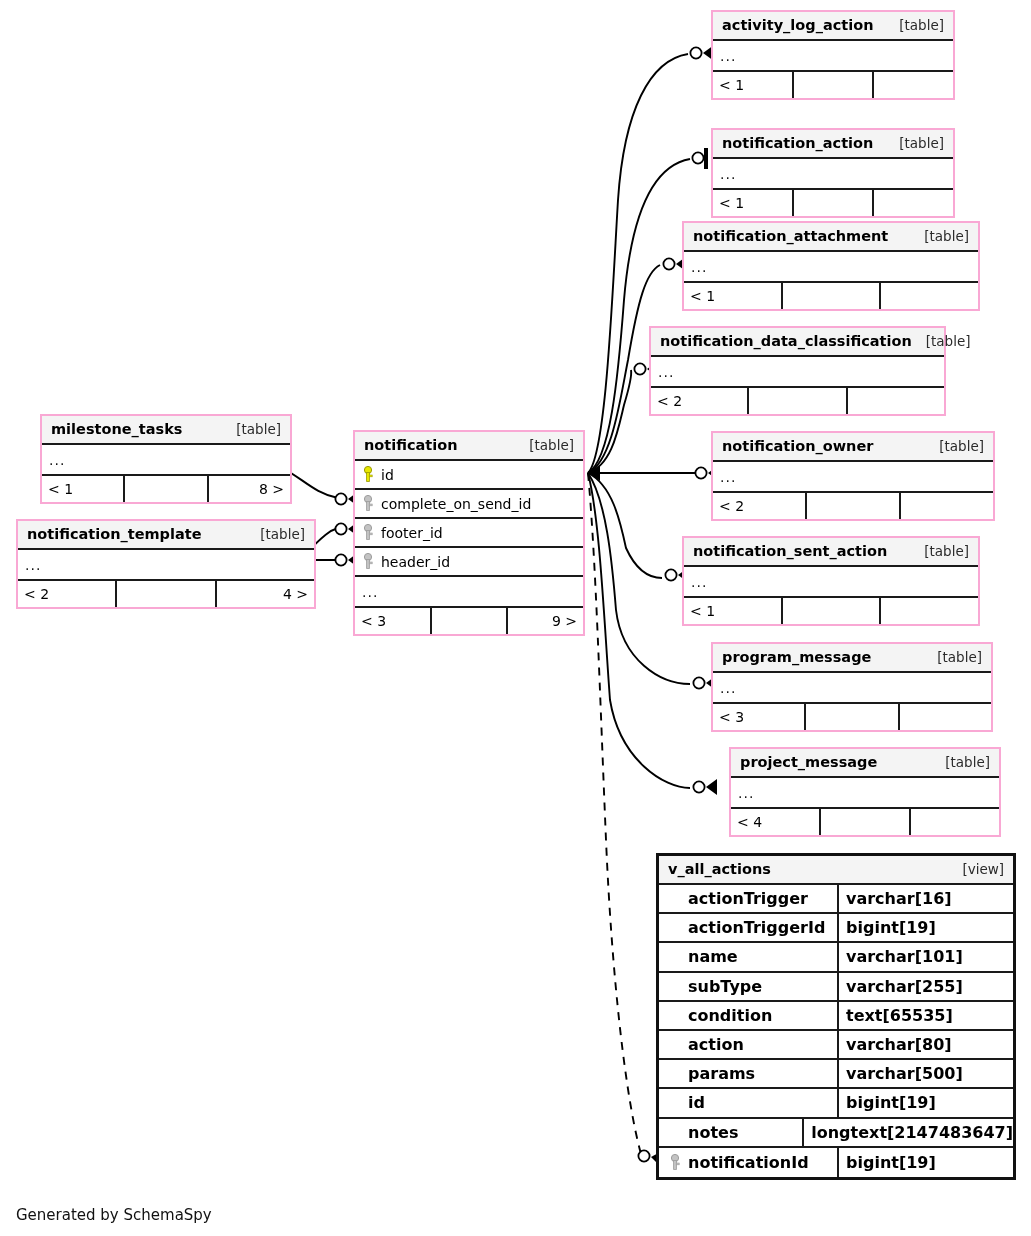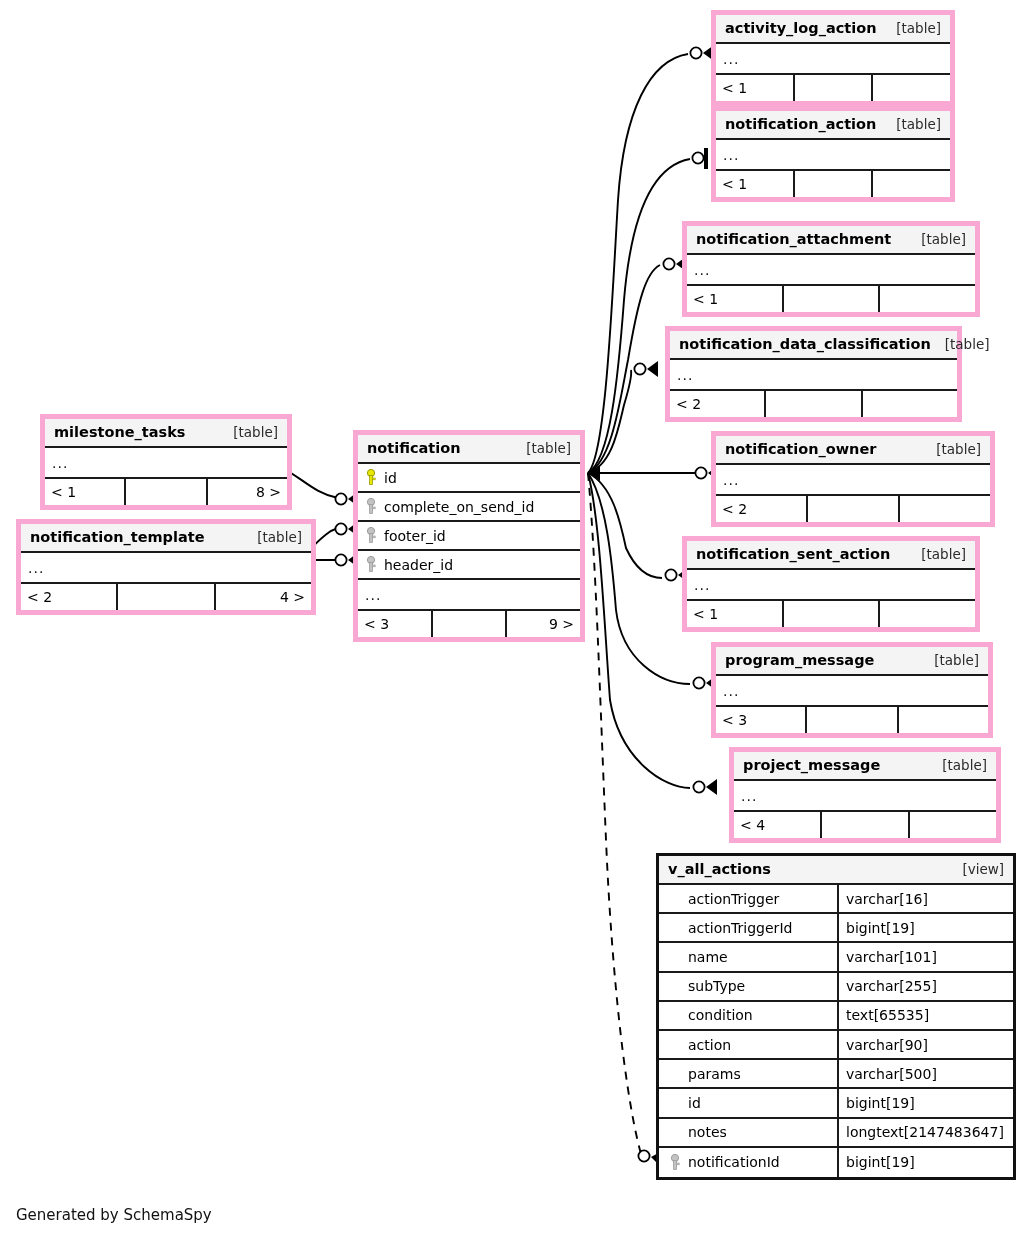--- a/index.html
+++ b/index.html
@@ -24,21 +24,21 @@
     left: 0;
     top: 0;
     width: 1031px;
     height: 1236px;
     pointer-events: none;
   }
   .entity {
     position: absolute;
     box-sizing: border-box;
     background: #ffffff;
-    border: 5px solid #f9a8d4;
+    border: 2px solid #f9a8d4;
     border-collapse: collapse;
   }
   .entity.view-entity {
     border: 3px solid #111111;
   }
   .ent-head {
     display: flex;
     align-items: center;
     justify-content: space-between;
     background: #f4f4f4;
@@ -111,21 +111,22 @@
     display: inline-block;
   }
   .keyicon svg { display: block; }
 
   
   .view-row {
     display: flex;
     height: 29.2px;
     box-sizing: border-box;
     border-bottom: 2px solid #1a1a1a;
-    font-size: 14px;
+    font-size: 16px;
+    font-weight: bold;
   }
   .view-row.last-row { border-bottom: none; }
   .view-col-name {
     width: 180px;
     box-sizing: border-box;
     display: flex;
     align-items: center;
     border-right: 2px solid #1a1a1a;
     padding-left: 10px;
   }
@@ -223,21 +224,21 @@
     <div class="ent-body">
       <div class="ent-row ellipsis-row last-row">...</div>
     </div>
     <div class="foot-row">
       <div class="foot-cell left">&lt; 1</div>
       <div class="foot-cell mid"></div>
       <div class="foot-cell right"></div>
     </div>
   </div>
 
-  <div class="entity" style="left:711px; top:106px; width:244px;">
+  <div class="entity" style="left:711px; top:128px; width:244px;">
     <div class="ent-head">
       <span class="ent-name">notification_action</span>
       <span class="ent-kind">[table]</span>
     </div>
     <div class="ent-body">
       <div class="ent-row ellipsis-row last-row">...</div>
     </div>
     <div class="foot-row">
       <div class="foot-cell left">&lt; 1</div>
       <div class="foot-cell mid"></div>
@@ -253,21 +254,21 @@
     <div class="ent-body">
       <div class="ent-row ellipsis-row last-row">...</div>
     </div>
     <div class="foot-row">
       <div class="foot-cell left">&lt; 1</div>
       <div class="foot-cell mid"></div>
       <div class="foot-cell right"></div>
     </div>
   </div>
 
-  <div class="entity" style="left:649px; top:326px; width:297px;margin-left:16px;">
+  <div class="entity" style="left:649px; top:326px; width:297px;">
     <div class="ent-head">
       <span class="ent-name">notification_data_classification</span>
       <span class="ent-kind">[table]</span>
     </div>
     <div class="ent-body">
       <div class="ent-row ellipsis-row last-row">...</div>
     </div>
     <div class="foot-row">
       <div class="foot-cell left">&lt; 2</div>
       <div class="foot-cell mid"></div>
@@ -459,21 +460,21 @@
         <div class="view-col-name">
           <span class="lbl">condition</span>
         </div>
         <div class="view-col-type">text[65535]</div>
       </div>
 
       <div class="view-row">
         <div class="view-col-name">
           <span class="lbl">action</span>
         </div>
-        <div class="view-col-type">varchar[90]</div>
+        <div class="view-col-type">varchar[80]</div>
       </div>
 
       <div class="view-row">
         <div class="view-col-name">
           <span class="lbl">params</span>
         </div>
         <div class="view-col-type">varchar[500]</div>
       </div>
 
       <div class="view-row">

